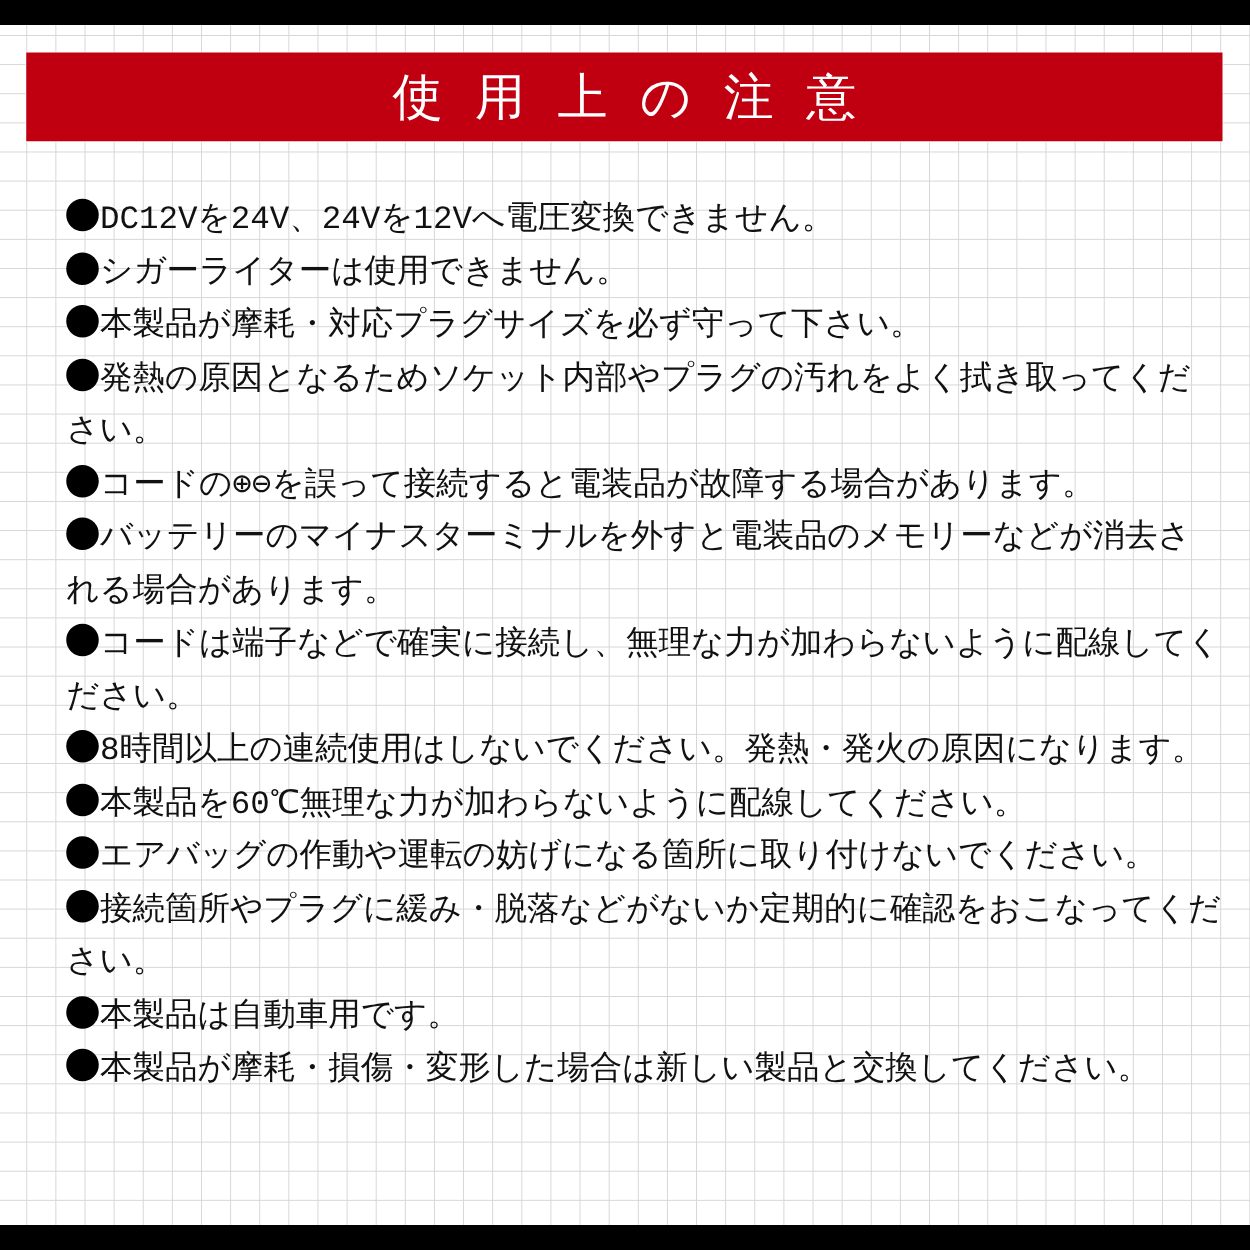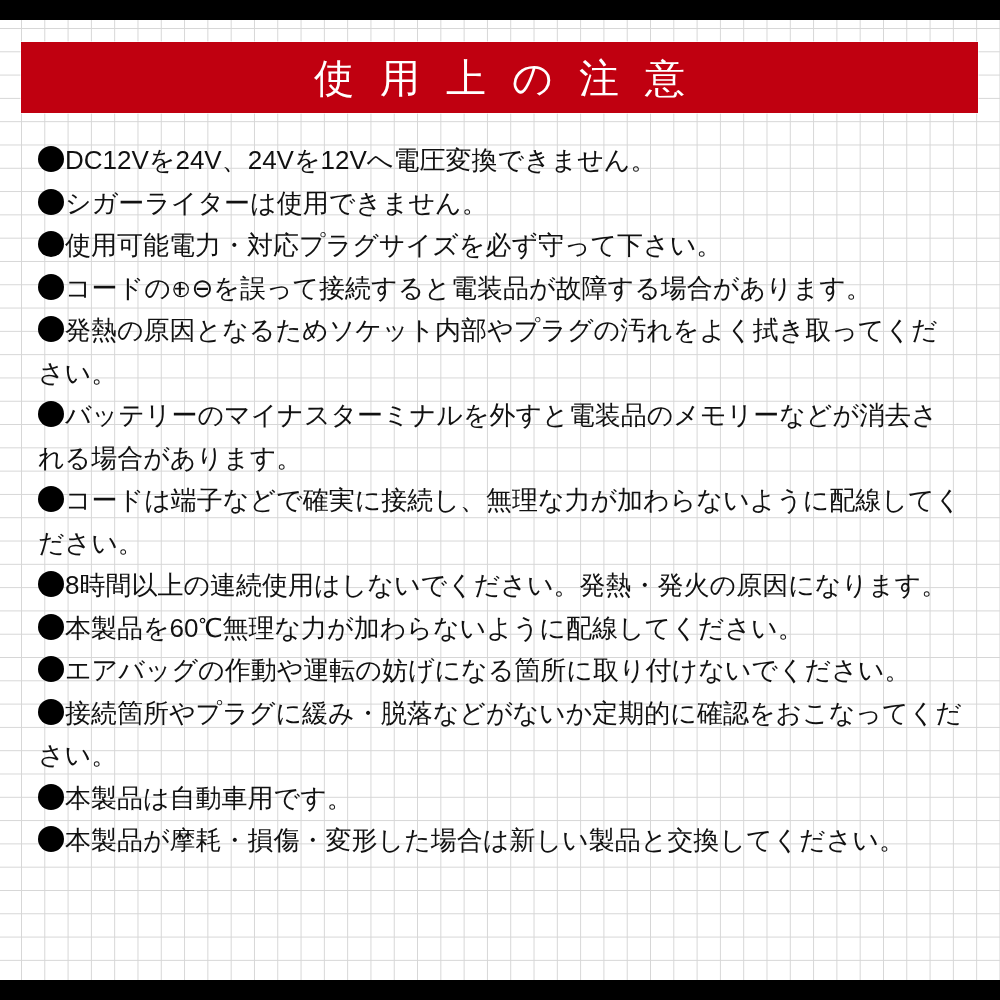--- a/index.html
+++ b/index.html
@@ -48,24 +48,24 @@
     font-weight: 300;
     letter-spacing: 26px;
     padding-left: 26px;
     line-height: 1;
   }
   .notes {
     position: absolute;
     left: 38px;
     top: 139px;
     width: 935px;
-    margin: 0;
+    margin: 15px;
     padding: 0;
     list-style: none;
-    font-family: Liberation Sans, sans-serif;
+    font-family: Liberation Mono, monospace;
     font-size: 26px;
     line-height: 42.5px;
     color: #111;
   }
   .note {
     margin: 0;
     padding: 0;
     word-break: break-all;
   }
   .bullet {
@@ -102,23 +102,23 @@
 
   <div class="sheet"></div>
 
   <div class="banner">
     <span class="banner-title">使用上の注意</span>
   </div>
 
   <ul class="notes">
     <li class="note"><span class="bullet"></span><span>DC12Vを24V、24Vを12Vへ電圧変換できません。</span></li>
     <li class="note"><span class="bullet"></span><span>シガーライターは使用できません。</span></li>
-    <li class="note"><span class="bullet"></span><span>使用可能電力・対応プラグサイズを必ず守って下さい。</span></li>
+    <li class="note"><span class="bullet"></span><span>本製品が摩耗・対応プラグサイズを必ず守って下さい。</span></li>
+    <li class="note"><span class="bullet"></span><span>発熱の原因となるためソケット内部やプラグの汚れをよく拭き取ってくだ　さい。</span></li>
     <li class="note"><span class="bullet"></span><span>コードの⊕⊖を誤って接続すると電装品が故障する場合があります。</span></li>
-    <li class="note"><span class="bullet"></span><span>発熱の原因となるためソケット内部やプラグの汚れをよく拭き取ってくだ　さい。</span></li>
     <li class="note"><span class="bullet"></span><span>バッテリーのマイナスターミナルを外すと電装品のメモリーなどが消去さ　れる場合があります。</span></li>
     <li class="note"><span class="bullet"></span><span>コードは端子などで確実に接続し、無理な力が加わらないように配線してください。</span></li>
     <li class="note"><span class="bullet"></span><span>8時間以上の連続使用はしないでください。発熱・発火の原因になります。</span></li>
     <li class="note"><span class="bullet"></span><span>本製品を60℃無理な力が加わらないように配線してください。</span></li>
     <li class="note"><span class="bullet"></span><span>エアバッグの作動や運転の妨げになる箇所に取り付けないでください。</span></li>
     <li class="note"><span class="bullet"></span><span>接続箇所やプラグに緩み・脱落などがないか定期的に確認をおこなってください。</span></li>
     <li class="note"><span class="bullet"></span><span>本製品は自動車用です。</span></li>
     <li class="note"><span class="bullet"></span><span>本製品が摩耗・損傷・変形した場合は新しい製品と交換してください。</span></li>
   </ul>
 

